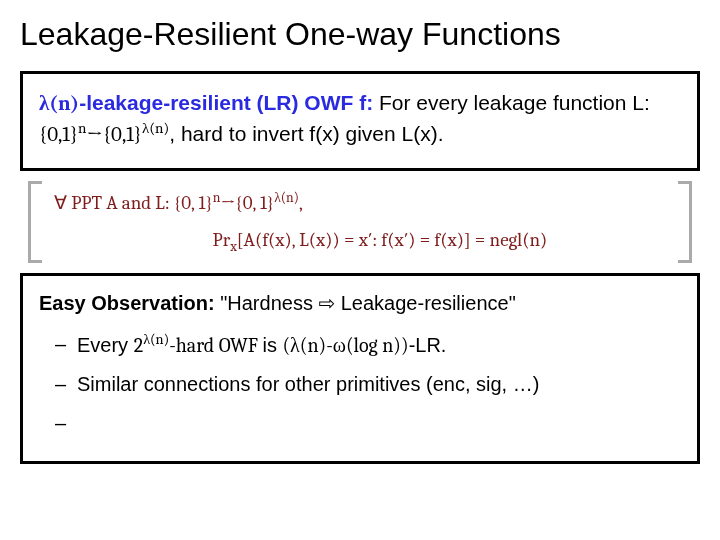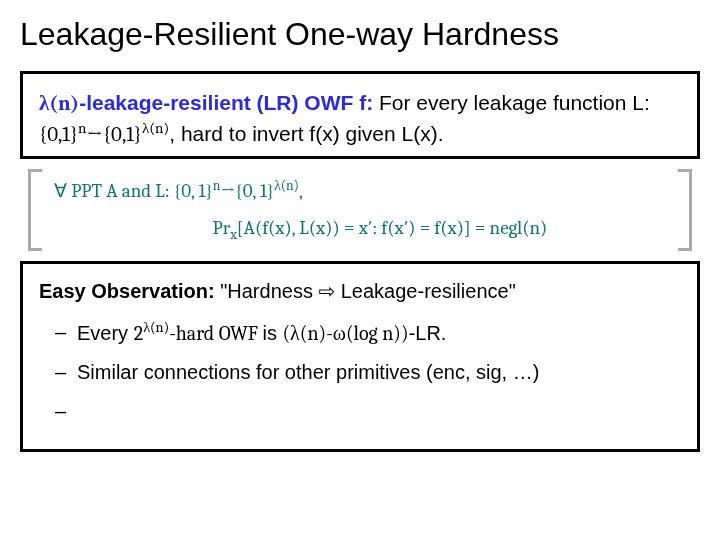--- a/index.html
+++ b/index.html
@@ -15,21 +15,21 @@
     padding: 16px 20px 20px 20px;
     box-sizing: border-box;
   }
   .title {
     font-size: 32px;
     font-weight: 400;
     margin: 0 0 18px 0;
   }
   .box1 {
     border: 3px solid #000;
-    padding: 14px 16px 6px 16px;
+    padding: 14px 16px 18px 16px;
     font-size: 21px;
     line-height: 1.45;
     margin-bottom: 10px;
   }
   .blue { color: #2a2ae0; }
   .bold { font-weight: 700; }
   .mathrow {
     display: flex;
     align-items: stretch;
     margin: 8px 0 10px 0;
@@ -56,21 +56,21 @@
   .bracket.right::before {
     right: 8px; top: 0; bottom: 0; width: 3px;
   }
   .bracket.right .t, .bracket.right .b {
     position: absolute; right: 8px; width: 14px; height: 3px; background:#aaa;
   }
   .bracket.right .t { top: 0; }
   .bracket.right .b { bottom: 0; }
   .mathinner {
     flex: 1;
-    color: #0f766e;
+    color: #7f1d1d;
     font-family: Cambria, Georgia, 'Times New Roman', serif;
     font-size: 19px;
     line-height: 1.6;
     padding: 6px 8px;
   }
   .mathinner .line1 { margin-bottom: 6px; }
   .sup { font-size: 0.72em; vertical-align: super; }
   .sub { font-size: 0.72em; vertical-align: sub; }
   .box2 {
     border: 3px solid #000;
@@ -87,21 +87,21 @@
   }
   .bullet .dash {
     flex: 0 0 22px;
   }
   .serif { font-family: Cambria, Georgia, 'Times New Roman', serif; }
 </style>
 </head>
 <body>
 
 <div class="slide">
-  <h1 class="title">Leakage-Resilient One-way Hardness</h1>
+  <h1 class="title">Leakage-Resilient One-way Functions</h1>
 
   <div class="box1">
     <span class="blue bold serif">λ(n)</span><span class="blue bold">-leakage-resilient (LR) OWF f:</span><span> For every leakage function L: </span><span class="serif">{0,1}</span><span class="serif sup">n</span><span class="serif">→</span><span class="serif">{0,1}</span><span class="serif sup">λ(n)</span><span>, hard to invert f(x) given L(x).</span>
   </div>
 
   <div class="mathrow">
     <div class="bracket left">
         <span class="t"></span>
         <span class="b"></span>
       </div>

